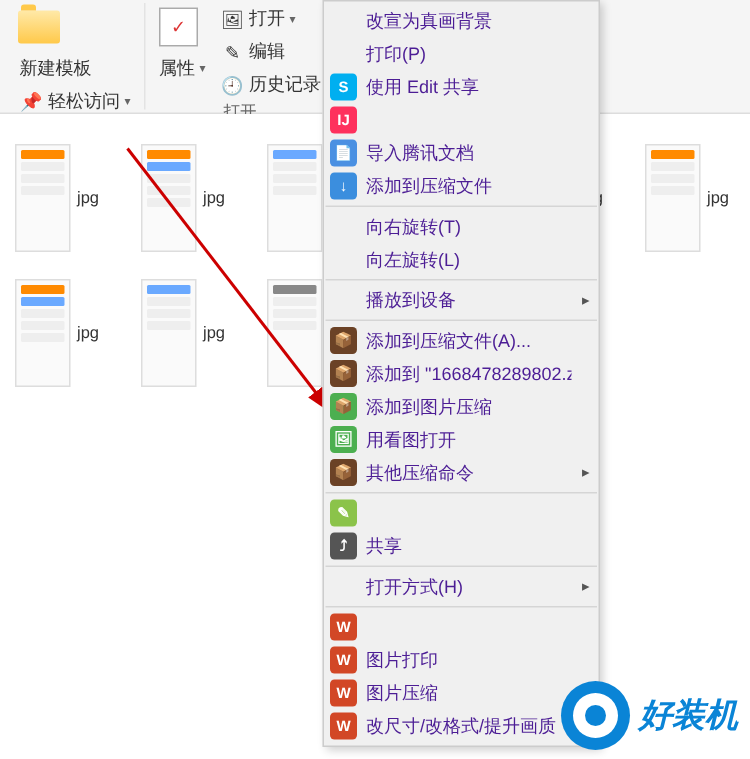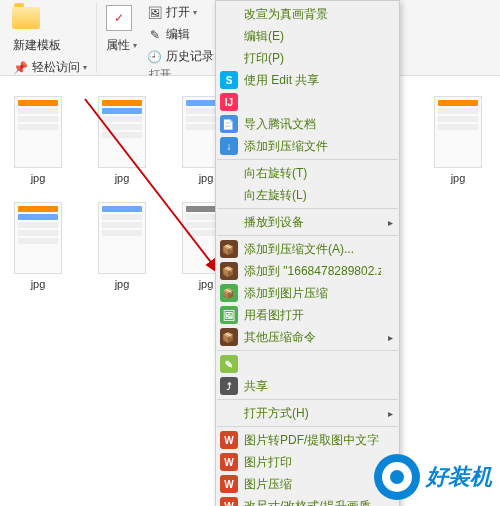--- a/index.html
+++ b/index.html
@@ -9,31 +9,31 @@
 .rgrp:last-child{border-right:none}
 .rlbl{font-size:11px;color:#666;margin-top:auto;padding-bottom:2px}
 .rbtn{display:flex;align-items:center;gap:3px;padding:2px 3px;cursor:pointer;color:#333;white-space:nowrap}
 .rcol{display:flex;flex-direction:column;gap:1px}
 .ricon{width:16px;height:16px;display:inline-flex;align-items:center;justify-content:center}
 .bigicon{width:32px;height:32px;display:flex;align-items:center;justify-content:center}
 .drop{font-size:8px;color:#666}
 .folderic{width:28px;height:22px;background:linear-gradient(#ffe9a8,#ffc94a);border-radius:2px;position:relative}
 .folderic:before{content:"";position:absolute;top:-4px;left:2px;width:10px;height:4px;background:#ffc94a;border-radius:2px 2px 0 0}
 .content{position:relative;height:430px;background:#fff;padding:20px 10px;display:flex;flex-wrap:wrap;gap:18px 28px;align-content:flex-start}
-.thumb{width:56px;display:flex;flex-direction:column;align-items:center;gap:4px;cursor:pointer}
+.thumb{width:56px;display:flex;flex-direction:row;align-items:center;gap:4px;cursor:pointer}
 .timg{width:48px;height:72px;background:#fafafa;border:1px solid #ddd;display:flex;flex-direction:column;padding:3px;gap:2px}
 .tbar{height:6px;border-radius:1px}
 .tname{font-size:11px;color:#333;text-align:center}
 .sel .timg{outline:2px solid #99d1ff;background:#e5f3ff}
 .sel .tname{background:#cce8ff;padding:0 2px}
 .search{position:absolute;top:82px;right:10px;color:#888;font-style:italic}
 .ctx{position:absolute;top:0;left:215px;width:185px;background:#f0f0f0;border:1px solid #ccc;box-shadow:2px 2px 6px rgba(0,0,0,.2);padding:2px 0}
 .mitem{display:flex;align-items:center;height:22px;padding:0 18px 0 4px;gap:6px;cursor:pointer;position:relative}
 .micon{width:18px;height:18px;flex:0 0 18px;display:flex;align-items:center;justify-content:center;font-size:13px}
-.mtext{flex:1;color:#4d7c0f;white-space:nowrap;overflow:hidden}
+.mtext{flex:1;color:#4c1d95;white-space:nowrap;overflow:hidden}
 .msub:after{content:"▸";position:absolute;right:6px;color:#555;font-size:10px}
 .sep{height:1px;background:#d5d5d5;margin:2px 1px}
 .arrow{position:absolute;top:94px;left:80px;pointer-events:none}
 .wmark{position:absolute;bottom:6px;right:8px;display:flex;align-items:center;gap:6px}
 .wcirc{width:46px;height:46px;border-radius:50%;background:#0a84d6;display:flex;align-items:center;justify-content:center}
 .wcirc2{width:30px;height:30px;border-radius:50%;background:#fff;display:flex;align-items:center;justify-content:center}
 .wdot{width:14px;height:14px;border-radius:50%;background:#0a84d6}
 .wtxt{font-size:22px;font-weight:700;font-style:italic;color:#0a84d6}
 .sq{width:14px;height:14px;display:inline-block}
 </style>
@@ -217,24 +217,20 @@
   <line x1="5" y1="5" x2="140" y2="180" stroke="#c00" stroke-width="2" marker-end="url(#ah)"></line>
 </svg>
 
 <div class="ctx" id="ctx">
     <div class="mitem">
       <span class="micon"></span>
       <span class="mtext">改宣为真画背景</span>
     </div>
     <div class="mitem">
       <span class="micon"></span>
-      <span class="mtext">编辑(E)</span>
-    </div>
-    <div class="mitem">
-      <span class="micon"></span>
       <span class="mtext">打印(P)</span>
     </div>
     <div class="mitem">
       <span class="micon" style="background: rgb(0, 175, 240); color: rgb(255, 255, 255); border-radius: 3px; font-size: 10px; font-weight: 700;">S</span>
       <span class="mtext">使用 Edit 共享</span>
     </div>
     <div class="mitem">
       <span class="micon" style="background: rgb(254, 49, 93); color: rgb(255, 255, 255); border-radius: 3px; font-size: 10px; font-weight: 700;">IJ</span>
     </div>
     <div class="mitem">
@@ -289,21 +285,20 @@
       <span class="mtext">共享</span>
     </div>
     <div class="sep"></div>
     <div class="mitem msub">
       <span class="micon"></span>
       <span class="mtext">打开方式(H)</span>
     </div>
     <div class="sep"></div>
     <div class="mitem">
       <span class="micon" style="background: rgb(210, 71, 38); color: rgb(255, 255, 255); border-radius: 3px; font-size: 10px; font-weight: 700;">W</span>
-      <span class="mtext">图片转PDF/提取图中文字</span>
     </div>
     <div class="mitem">
       <span class="micon" style="background: rgb(210, 71, 38); color: rgb(255, 255, 255); border-radius: 3px; font-size: 10px; font-weight: 700;">W</span>
       <span class="mtext">图片打印</span>
     </div>
     <div class="mitem">
       <span class="micon" style="background: rgb(210, 71, 38); color: rgb(255, 255, 255); border-radius: 3px; font-size: 10px; font-weight: 700;">W</span>
       <span class="mtext">图片压缩</span>
     </div>
     <div class="mitem">

